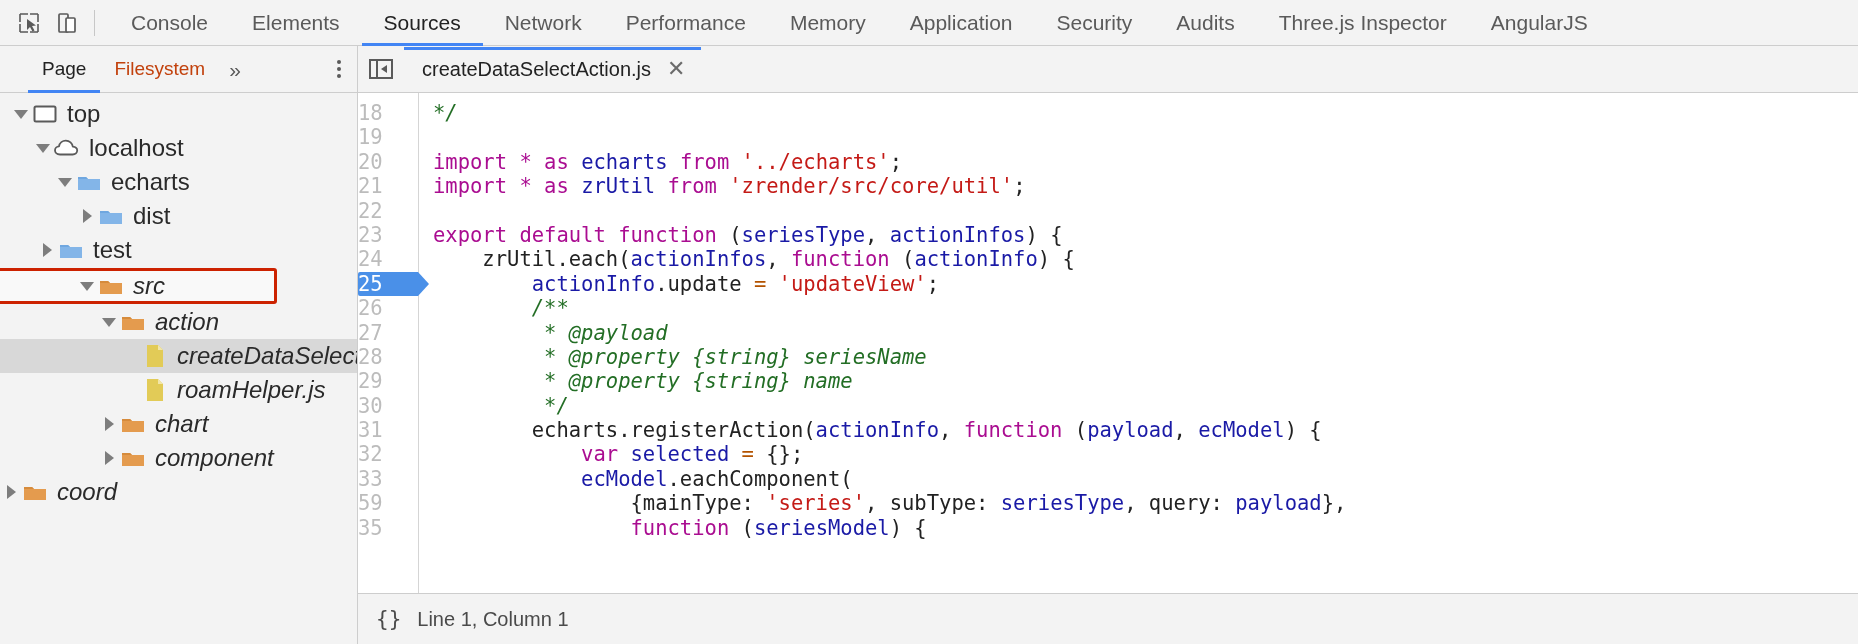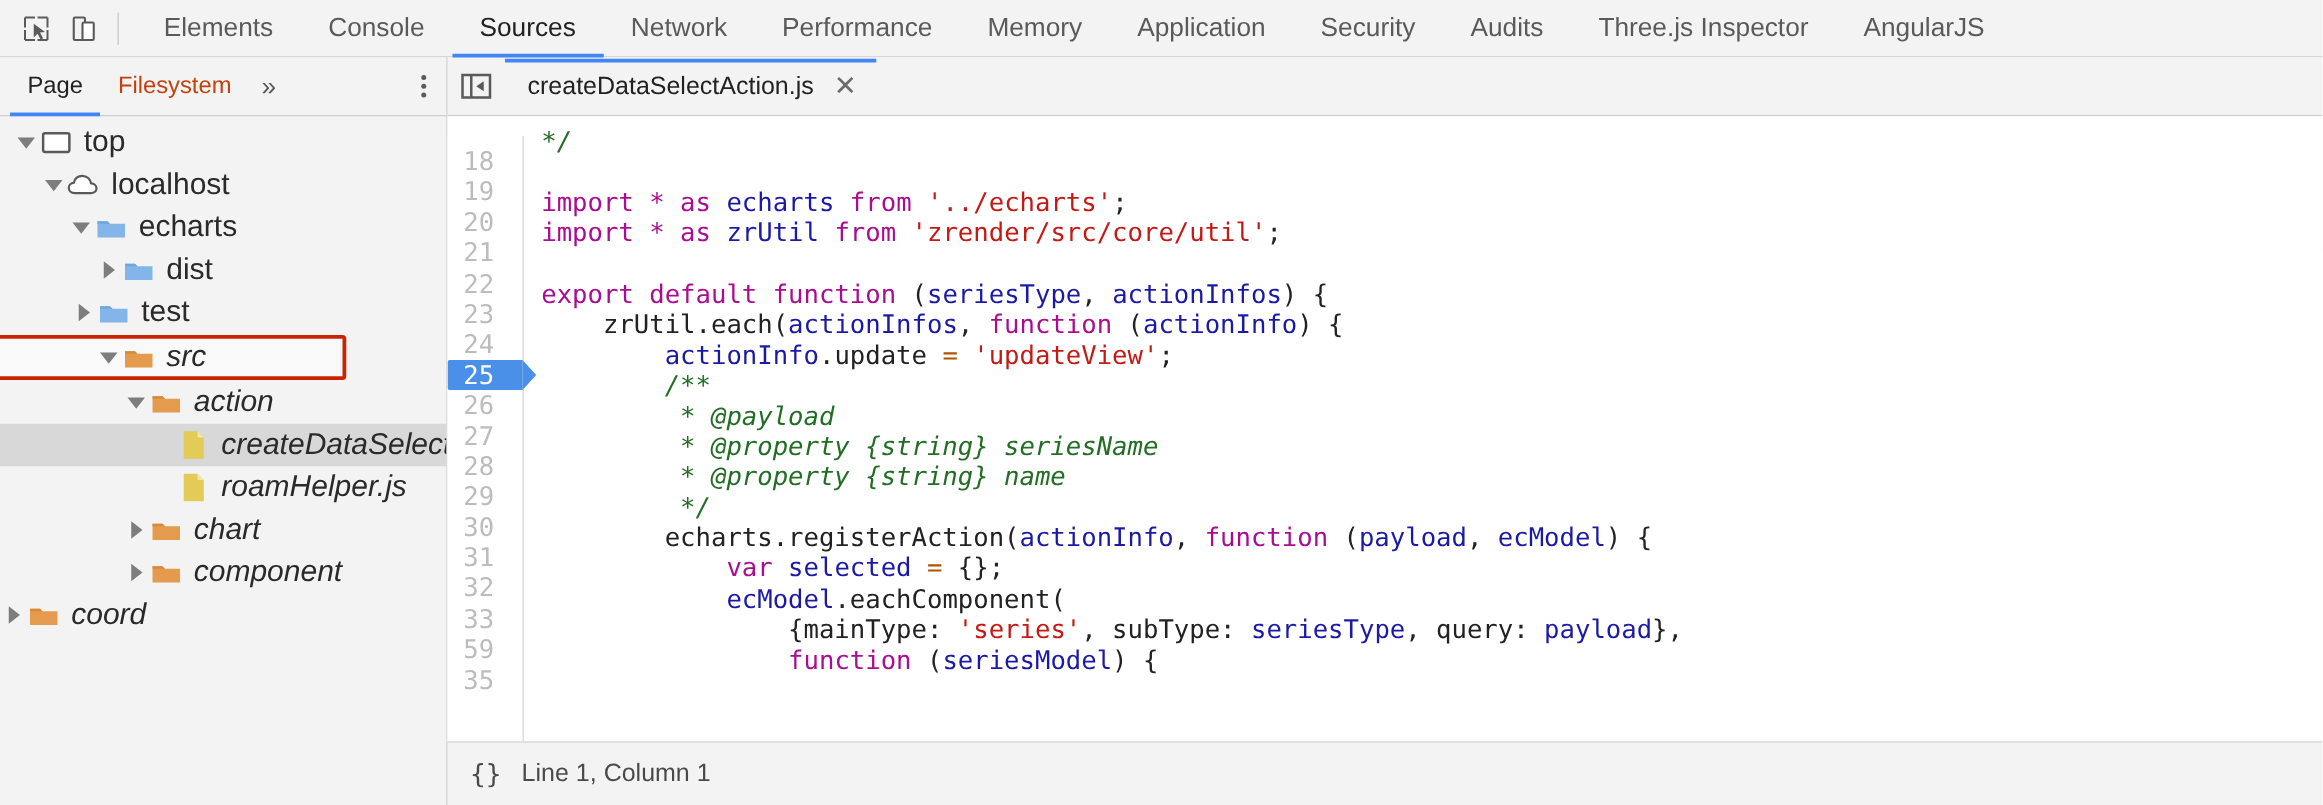--- a/index.html
+++ b/index.html
@@ -74,20 +74,21 @@
     background: #f3f3f3;
     border-right: 1px solid #cdcdcd;
     position: relative;
   }
   .nav-tabbar {
     height: 46px; min-height: 46px;
     display: flex; align-items: center;
     border-bottom: 1px solid #cdcdcd;
     background: #f3f3f3;
     position: relative;
+    padding-left: 20px;
   }
   .nav-tab {
     padding: 0 14px;
     height: 45px;
     display: flex; align-items: center;
     font-size: 19px;
     color: #c2410c;
     cursor: pointer;
     position: relative;
   }
@@ -217,27 +218,26 @@
     display: flex;
     overflow: hidden;
     background: #fff;
     font-family: "DejaVu Sans Mono", monospace;
     font-size: 20.5px;
     line-height: 24.4px;
     position: relative;
   }
   .gutter {
     width: 60px; min-width: 60px;
-    text-align: center;
+    text-align: left;
     padding-top: 8px;
     background: #fff;
     border-right: 1px solid #d5d5d5;
     color: #bcbcbc;
     user-select: none;
-    margin-top: 16px;
   }
   .gutter .ln {
     height: 24.4px;
     padding-right: 10px;
     position: relative;
   }
   .gutter .ln.exec {
     background: #4a90e8;
     color: #fff;
     border-radius: 2px 0 0 2px;
@@ -301,24 +301,24 @@
     </div>
     <div class="tool-icon">
       <svg width="24" height="24" viewBox="0 0 24 24">
         <rect x="4" y="3" width="9" height="18" rx="1" fill="none" stroke="#5a5a5a" stroke-width="1.7"></rect>
         <rect x="11" y="7" width="9" height="14" rx="1" fill="#fff" stroke="#5a5a5a" stroke-width="1.7"></rect>
       </svg>
     </div>
     <div class="tb-sep"></div>
 
     <div class="main-tab">
+      <span>Console</span>
+    </div>
+    <div class="main-tab">
       <span>Elements</span>
-    </div>
-    <div class="main-tab">
-      <span>Console</span>
     </div>
     <div class="main-tab selected">
       <span>Sources</span>
     </div>
     <div class="main-tab">
       <span>Network</span>
     </div>
     <div class="main-tab">
       <span>Performance</span>
     </div>
@@ -405,21 +405,21 @@
             </span>
           <span class="node-icon">
             <svg width="24" height="19" viewBox="0 0 24 19">
               <path d="M1 4 L1 17 L23 17 L23 6 L11 6 L9 4 Z" fill="#83b5e8"></path>
               <path d="M1 4 L9 4 L11 6 L1 6 Z" fill="#6fa7e0"></path>
             </svg>
           </span>
           <span class="node-label">dist</span>
         </div>
 
-        <div class="tree-row" style="padding-left:56px">
+        <div class="tree-row" style="padding-left:36px">
           <span class="twisty">
               <span class="tri-right"></span>
             </span>
           <span class="node-icon">
             <svg width="24" height="19" viewBox="0 0 24 19">
               <path d="M1 4 L1 17 L23 17 L23 6 L11 6 L9 4 Z" fill="#83b5e8"></path>
               <path d="M1 4 L9 4 L11 6 L1 6 Z" fill="#6fa7e0"></path>
             </svg>
           </span>
           <span class="node-label">test</span>

